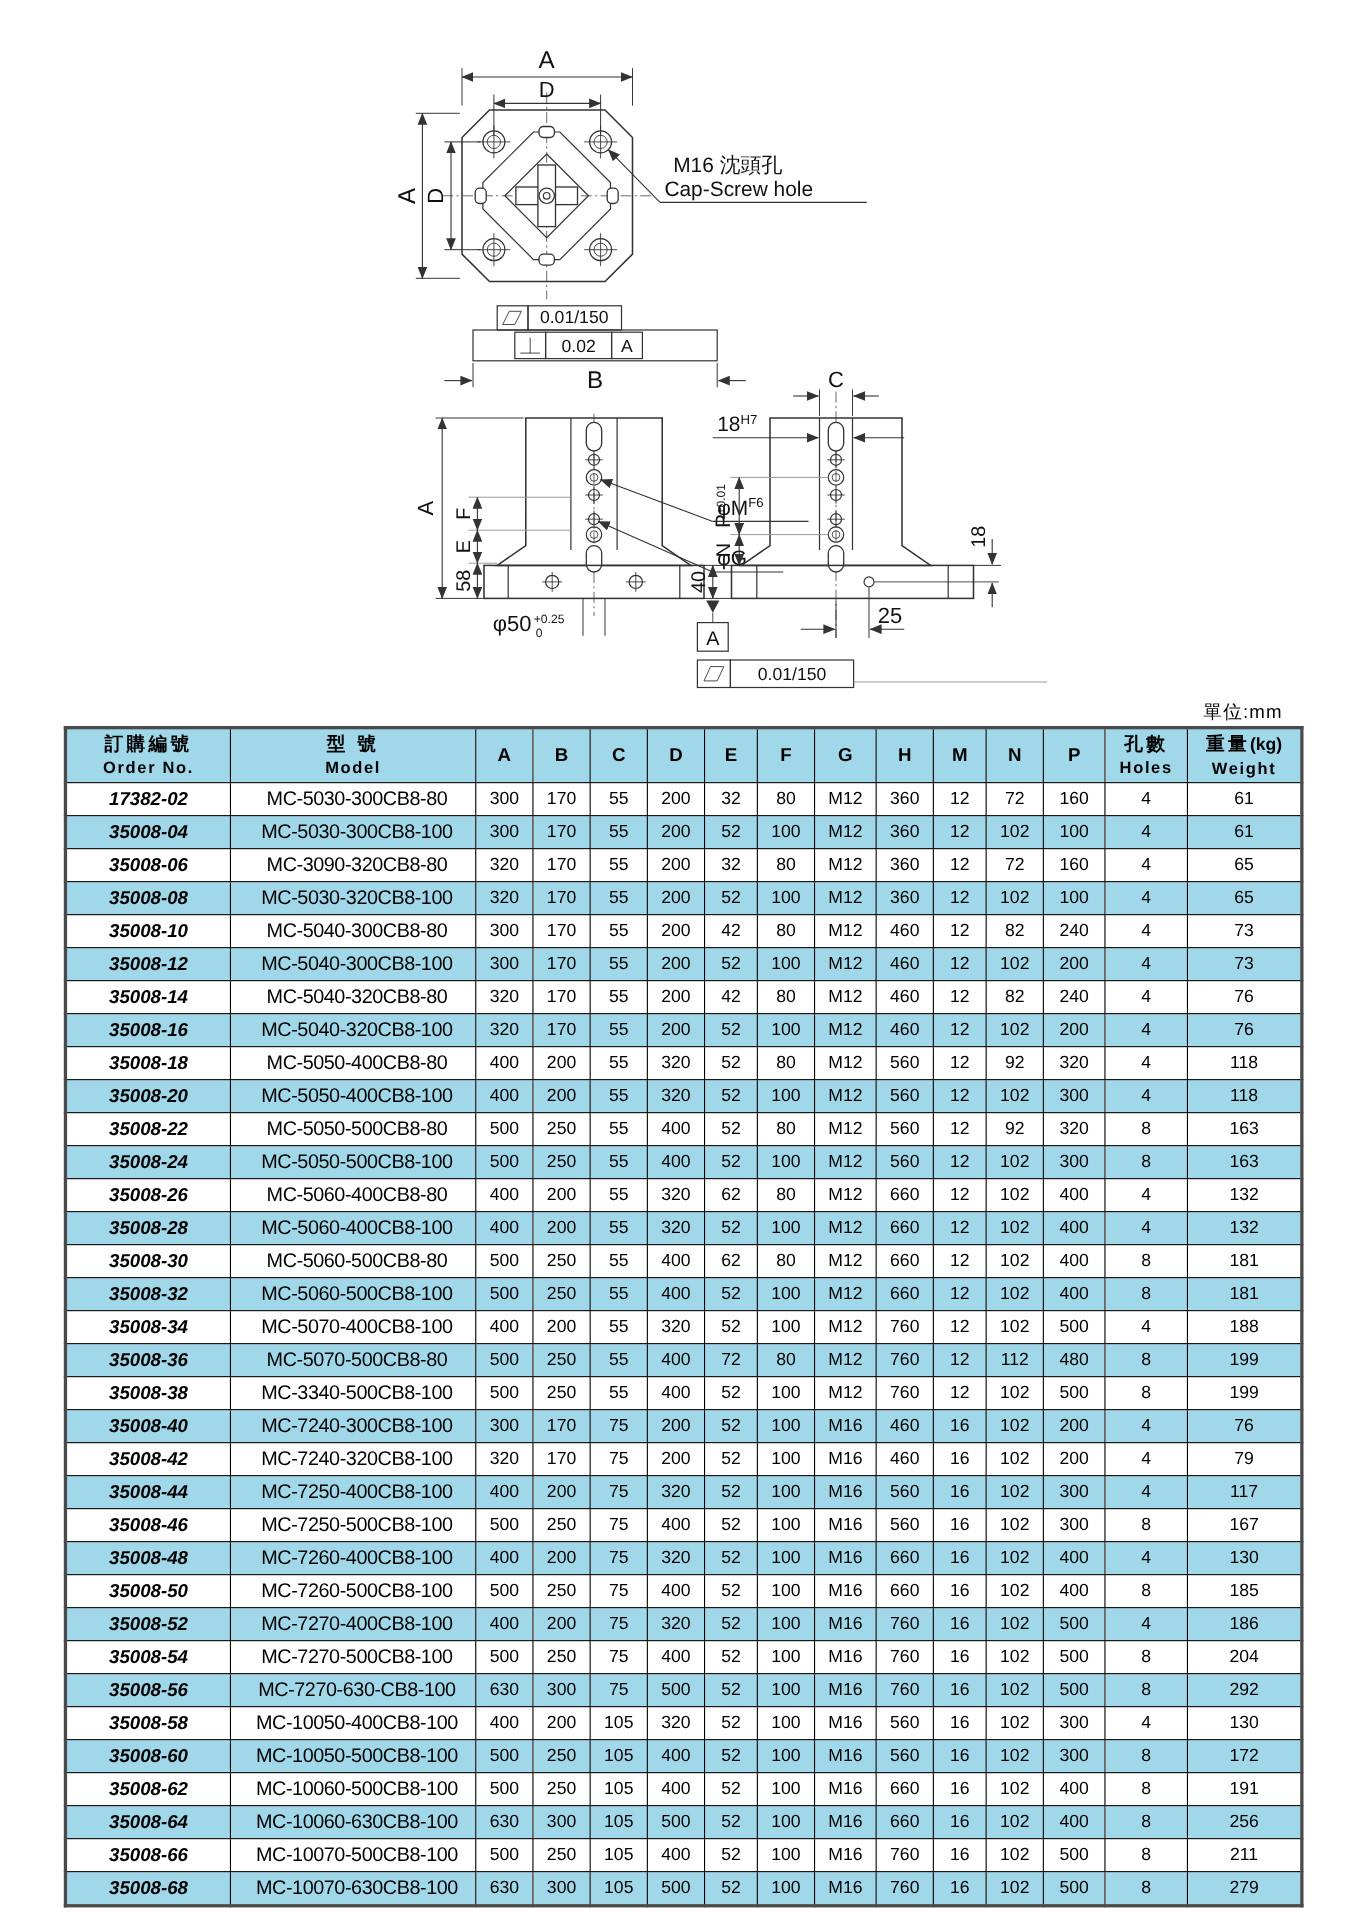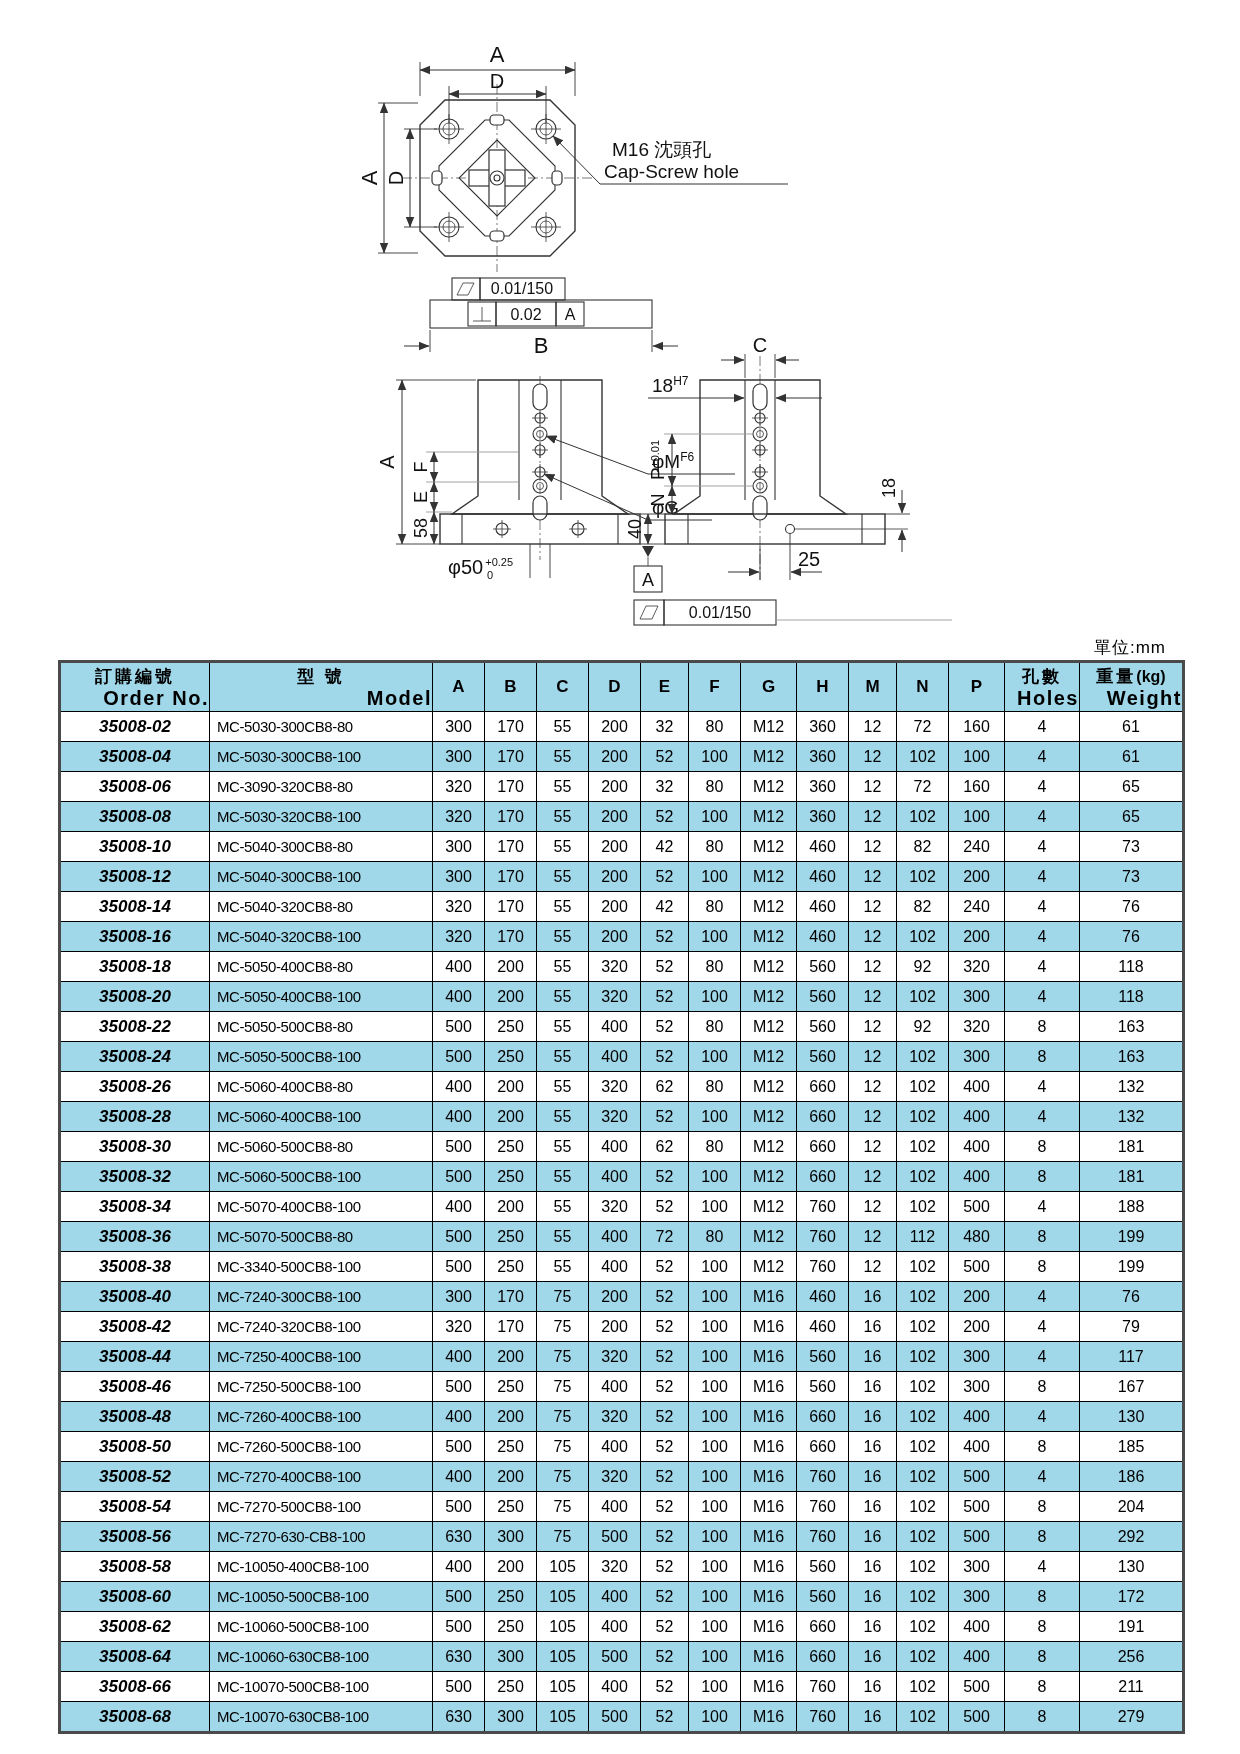--- a/index.html
+++ b/index.html
@@ -28,27 +28,27 @@
   .unit-label { position:absolute; top:636px; left:1078px; width:104px; text-align:center;
                 font-size:17px; letter-spacing:1px; }
 
   table.spec { position:absolute; top:660px; left:58px; width:1124px;
                border-collapse:collapse; table-layout:fixed;
                border:3px solid #4a4a4a; }
   .spec th, .spec td { border:1px solid #000; text-align:center; padding:0;
                overflow:hidden; white-space:nowrap; }
   .spec thead th { background:#a0d8ea; height:50px; font-weight:bold; font-size:17px; }
   .spec thead .zh { font-size:17px; letter-spacing:3px; line-height:23px; }
-  .spec thead .en { font-size:20px; letter-spacing:1.5px; line-height:21px;text-align:right; }
+  .spec thead .en { font-size:15px; letter-spacing:1.5px; line-height:21px; }
   .spec thead .kg { font-size:16px; letter-spacing:0; }
   .spec tbody td { height:29px; font-size:16px; line-height:29px; }
   .spec tbody tr.cyan td { background:#a0d8ea; }
   .spec tbody tr.white td { background:#ffffff; }
   .spec tbody td.order { background:#a0d8ea; font-weight:bold; font-style:italic; font-size:17px; }
-  .spec tbody td.model { text-align:left; padding-left:7px; font-size:15px; letter-spacing:-0.4px; }
+  .spec tbody td.model { text-align:center; padding-left:7px; font-size:18px; letter-spacing:-0.4px; }
 </style>
 </head>
 <body>
 
 <div class="page">
 
   <svg class="drawing" width="1240" height="658" viewBox="0 0 1240 658">
     <defs>
       <marker id="arw" viewBox="0 0 10 8" refX="9.5" refY="4" markerWidth="11" markerHeight="9" orient="auto-start-reverse">
           <path d="M0 0 L10 4 L0 8 Z" fill="#333"></path>
@@ -325,21 +325,21 @@
           <div class="en">Holes</div>
         </th>
         <th>
           <div class="zh"><span>重量</span><span class="kg">(kg)</span></div>
           <div class="en">Weight</div>
         </th>
       </tr>
     </thead>
     <tbody id="table-body">
         <tr class="white">
-          <td class="order">35008-02</td>
+          <td class="order">17382-02</td>
           <td class="model">MC-5030-300CB8-80</td>
           <td class="num">300</td>
           <td class="num">170</td>
           <td class="num">55</td>
           <td class="num">200</td>
           <td class="num">32</td>
           <td class="num">80</td>
           <td class="num">M12</td>
           <td class="num">360</td>
           <td class="num">12</td>

